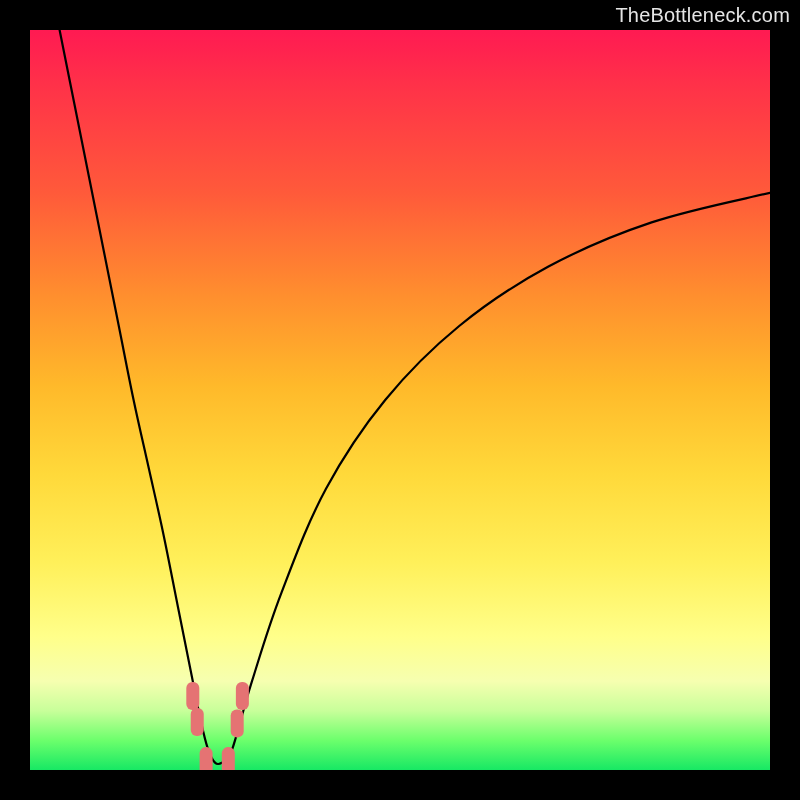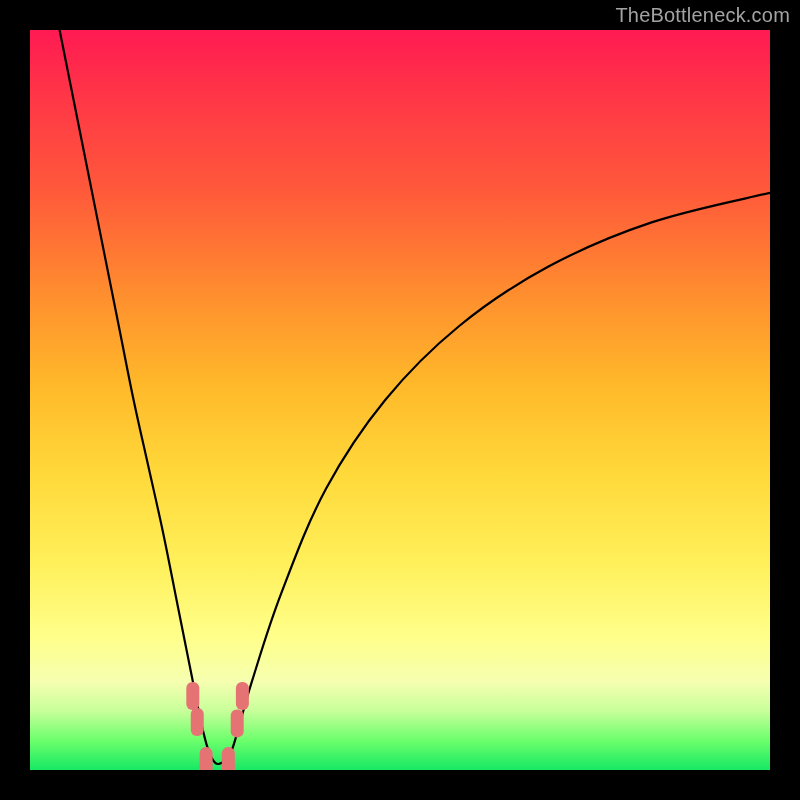--- a/index.html
+++ b/index.html
@@ -38,21 +38,21 @@
       #f6ffb0 88%,
       #c8ff9a 92%,
       #6cff6c 96%,
       #17e864 100%
     );
   }
   .watermark {
     position: absolute;
     top: 4px;
     right: 10px;
-    color: #a3a3a3;
+    color: #e5e5e5;
     font-size: 20px;
     letter-spacing: 0.2px;
     user-select: none;
   }
   svg.curve {
     position: absolute;
     left: 0;
     top: 0;
     width: 740px;
     height: 740px;

